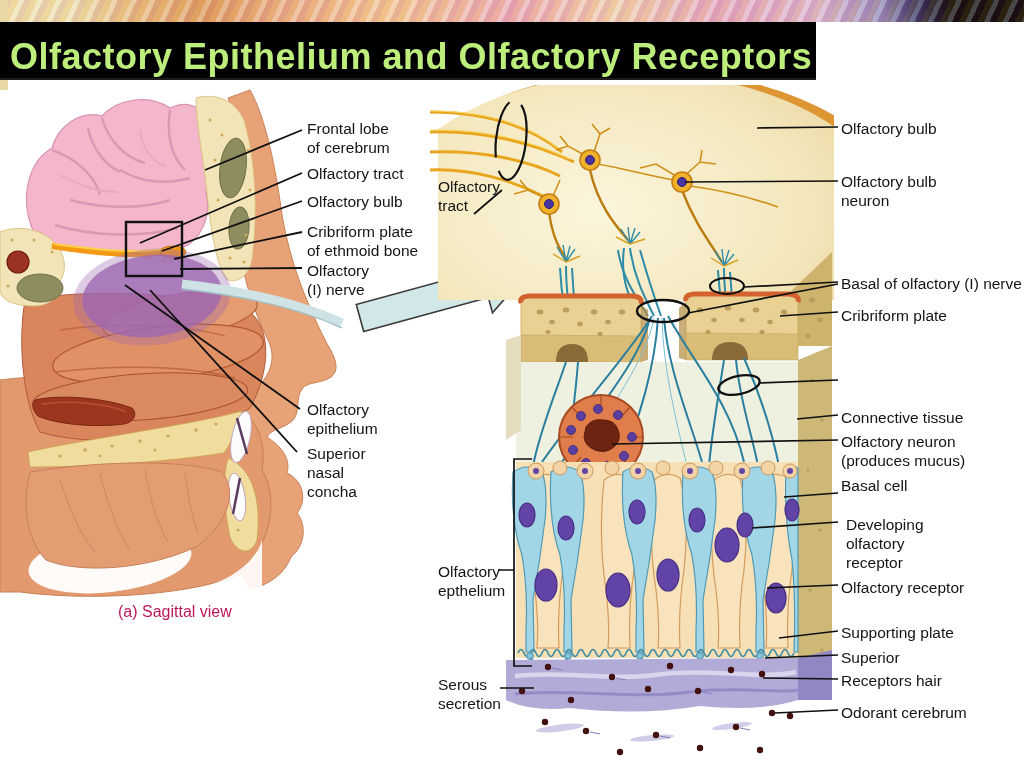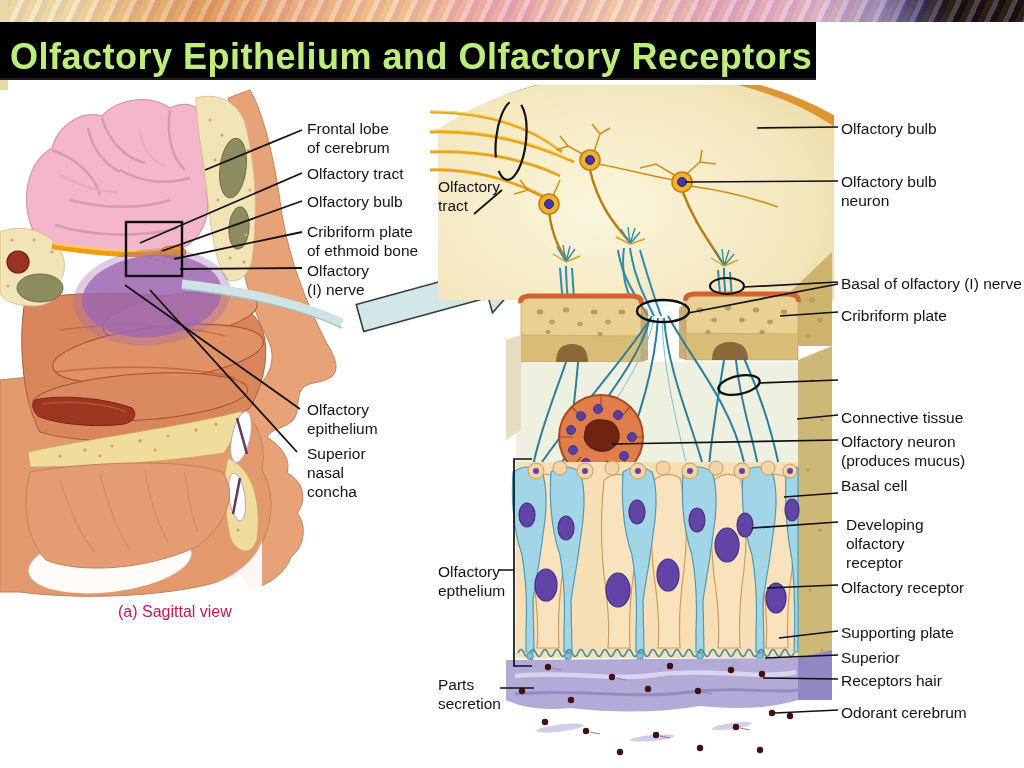--- a/index.html
+++ b/index.html
@@ -505,21 +505,21 @@
 epithelium</div>
   <div class="lbl" style="left:307px;top:444px;width:100px">Superior
 nasal
 concha</div>
   <div class="lbl cap" style="left:118px;top:602px;width:180px">(a) Sagittal view</div>
 
   <div class="lbl" style="left:438px;top:177px;width:80px">Olfactory
 tract</div>
   <div class="lbl" style="left:438px;top:562px;width:85px">Olfactory
 epthelium</div>
-  <div class="lbl" style="left:438px;top:675px;width:85px">Parts
+  <div class="lbl" style="left:438px;top:675px;width:85px">Serous
 secretion</div>
 
   <div class="lbl" style="left:841px;top:119px;width:180px">Olfactory bulb</div>
   <div class="lbl" style="left:841px;top:172px;width:180px">Olfactory bulb
 neuron</div>
   <div class="lbl" style="left:841px;top:274px;width:183px">Basal of olfactory (I) nerve</div>
   <div class="lbl" style="left:841px;top:306px;width:180px">Cribriform plate</div>
   <div class="lbl" style="left:841px;top:408px;width:180px">Connective tissue</div>
   <div class="lbl" style="left:841px;top:432px;width:180px">Olfactory neuron
 (produces mucus)</div>

